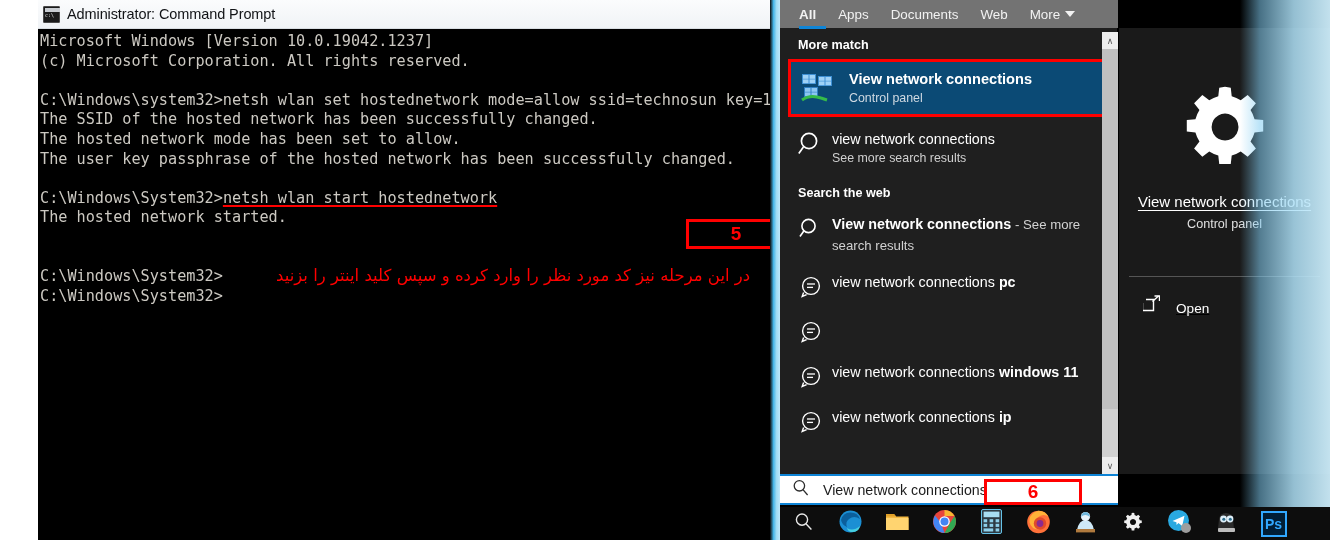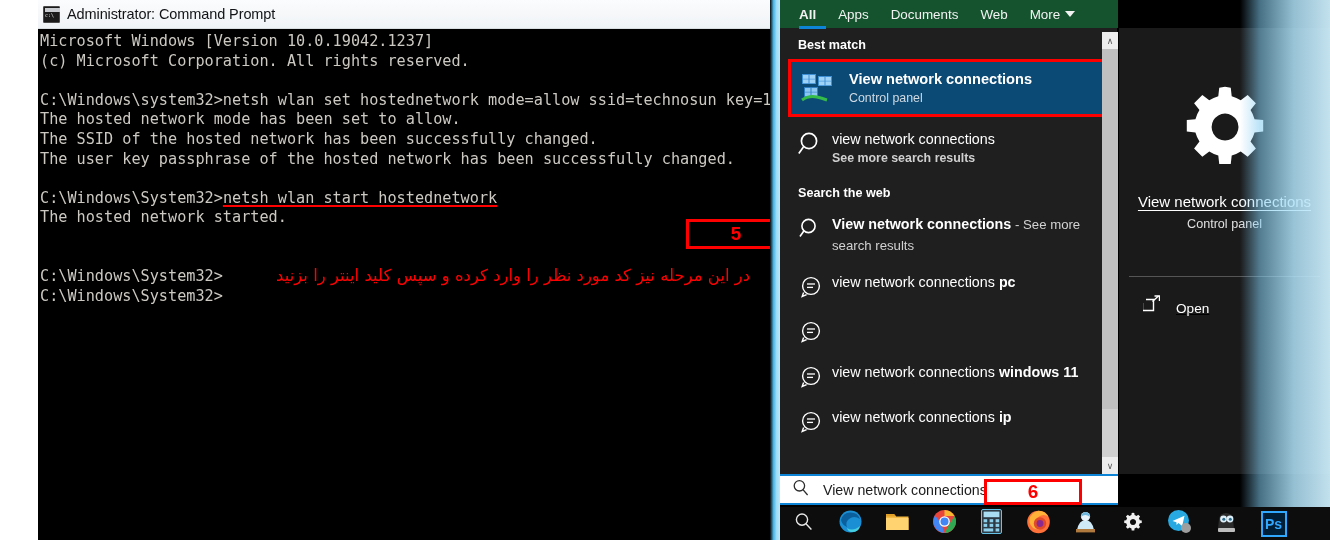--- a/index.html
+++ b/index.html
@@ -110,21 +110,21 @@
   }
   #search-flyout {
     position: absolute; left: 0; top: 0;
     width: 338px; height: 505px;
     background: #1f1f1f;
     border-right: 1px solid #000;
   }
   
   #tabs {
     position: absolute; left: 0; top: 0; width: 338px; height: 28px;
-    background: #14532d;
+    background: #737373;
     display: flex; align-items: center; padding-left: 19px;
   }
   .tab {
     color: #f2f2f2; font-size: 13.4px; margin-right: 22px;
     position: relative; cursor: default; white-space: nowrap;
   }
   .tab.active { font-weight: 700; }
   #tab-underline {
     position: absolute; left: 19px; top: 26px;
     width: 27px; height: 3px; background: #0e84d6;
@@ -172,21 +172,21 @@
   }
   .res-ico {
     width: 30px; flex: 0 0 30px; height: 28px;
     display: flex; align-items: center; justify-content: center;
     margin-top: 1px;
   }
   .res-body { flex: 1 1 auto; padding-left: 6px; }
   .res-title { color: #ffffff; font-size: 14.3px; line-height: 20px; }
   .res-title b { font-weight: 700; }
   .res-title .dim { color: #d2d2d2; font-weight: 400; font-size: 13.2px; }
-  .res-sub { color: #d0d0d0; font-size: 12.4px; line-height: 19px; font-weight: bold; }
+  .res-sub { color: #d0d0d0; font-size: 12.4px; line-height: 19px; }
   .res-chev {
     position: absolute; right: 8px; top: 50%; transform: translateY(-50%);
     color: #ffffff; font-size: 16px; font-weight: 700; line-height: 1;
   }
 
   
   #sb-track {
     position: absolute; left: 322px; top: 32px;
     width: 16px; height: 442px; background: #d0d0d0;
   }
@@ -284,22 +284,22 @@
       <div id="cmd-icon"></div>
       <div id="cmd-title-text">Administrator: Command Prompt</div>
     </div>
 
     <div id="cmd-console">
       <div id="console-lines">
           <div class="cline">Microsoft Windows [Version 10.0.19042.1237]</div>
           <div class="cline">(c) Microsoft Corporation. All rights reserved.</div>
           <div class="cline blank">&nbsp;</div>
           <div class="cline">C:\Windows\system32&gt;netsh wlan set hostednetwork mode=allow ssid=technosun key=12345678</div>
+          <div class="cline">The SSID of the hosted network has been successfully changed.</div>
           <div class="cline">The hosted network mode has been set to allow.</div>
-          <div class="cline">The SSID of the hosted network has been successfully changed.</div>
           <div class="cline">The user key passphrase of the hosted network has been successfully changed.</div>
           <div class="cline blank">&nbsp;</div>
           <div class="cline"><span>C:\Windows\System32&gt;</span><span class="ul">netsh wlan start hostednetwork</span></div>
           <div class="cline">The hosted network started.</div>
           <div class="cline blank">&nbsp;</div>
           <div class="cline blank">&nbsp;</div>
           <div class="cline">C:\Windows\System32&gt;</div>
           <div class="cline">C:\Windows\System32&gt;</div>
         </div>
     </div>
@@ -318,21 +318,21 @@
           <div class="tab active"><span>All</span></div>
           <div class="tab"><span>Apps</span></div>
           <div class="tab"><span>Documents</span></div>
           <div class="tab"><span>Web</span></div>
           <div class="tab"><span>More</span><span class="caret"></span></div>
         </div>
       <div id="tab-underline"></div>
 
       <div id="results-scroll">
 
-        <div class="section-head">Best match</div>
+        <div class="section-head">More match</div>
 
         <div id="best-match-row">
           <div class="bm-icon">
             <svg width="34" height="30" viewBox="0 0 34 30">
               <rect x="1" y="1" width="14" height="10" fill="#3c8fd4"></rect>
               <rect x="2" y="2" width="5.5" height="3.8" fill="#9fd2f7"></rect>
               <rect x="8.5" y="2" width="5.5" height="3.8" fill="#9fd2f7"></rect>
               <rect x="2" y="6.4" width="5.5" height="3.8" fill="#9fd2f7"></rect>
               <rect x="8.5" y="6.4" width="5.5" height="3.8" fill="#9fd2f7"></rect>
               <rect x="17" y="3" width="14" height="10" fill="#3c8fd4"></rect>

